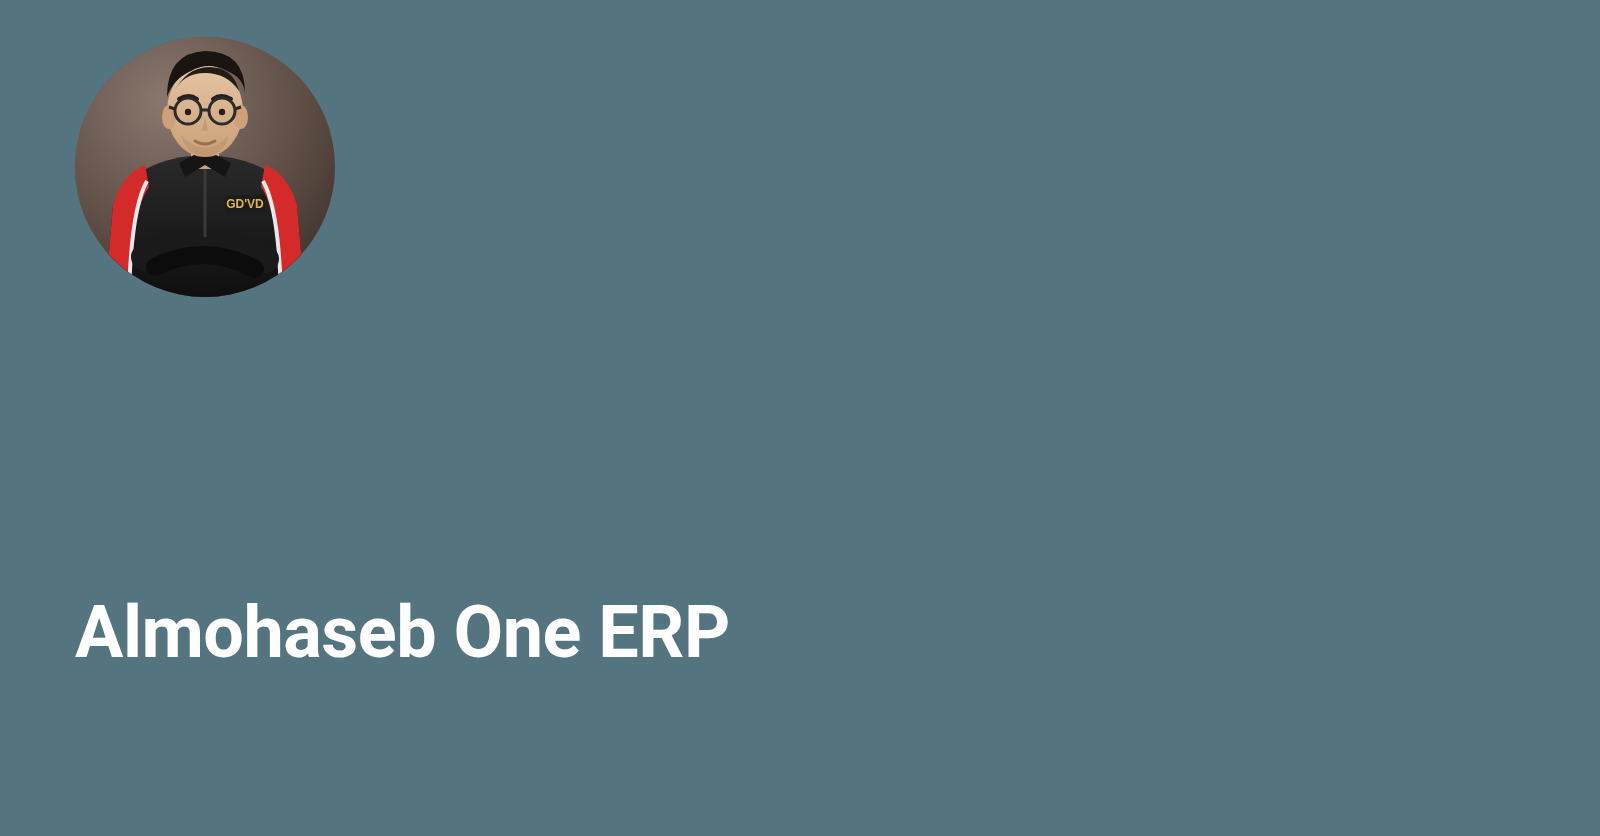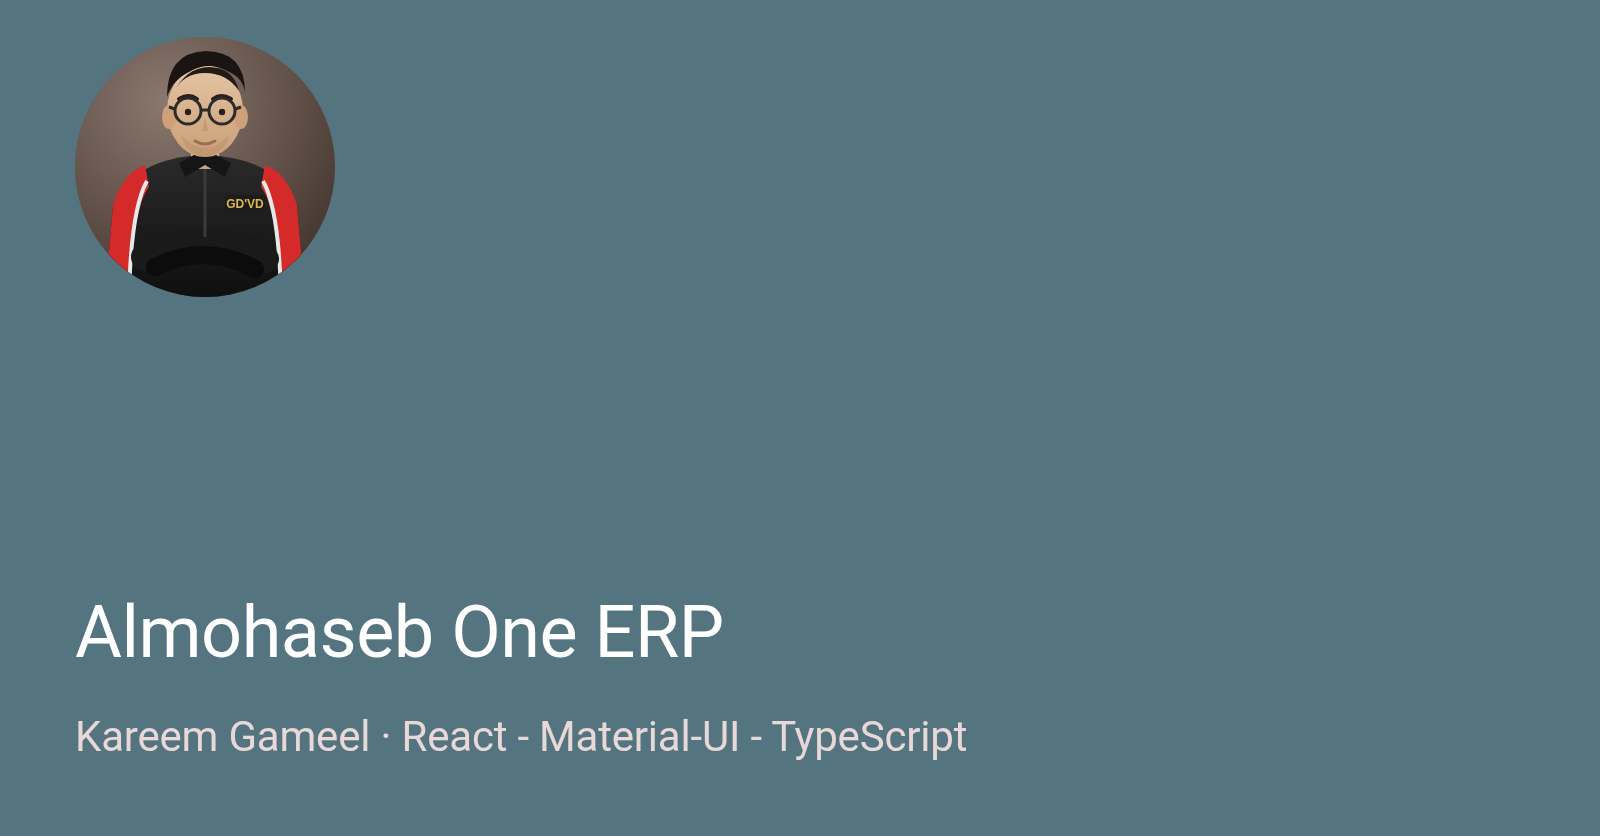--- a/index.html
+++ b/index.html
@@ -35,21 +35,21 @@
     .avatar svg {
       width: 100%;
       height: 100%;
       display: block;
     }
     .title {
       position: absolute;
       left: 0;
       top: 590px;
       font-size: 72px;
-      font-weight: 400;
+      font-weight: 700;
       color: #ffffff;
       letter-spacing: -0.5px;
     }
     .subtitle {
       position: absolute;
       left: 0;
       top: 712px;
       font-size: 42px;
       font-weight: 400;
       color: #e8d8d8;
@@ -121,16 +121,13 @@
       <circle cx="147" cy="75" r="3.2" fill="#2a1f18"></circle>
 
       <path d="M 130 80 L 127 94 L 133 94 Z" fill="#c79a73"></path>
 
       <path d="M 120 104 Q 130 110 140 104" stroke="#9b6f52" stroke-width="3" fill="none" stroke-linecap="round"></path>
 
       <path d="M 106 98 Q 130 124 154 98 Q 150 116 130 120 Q 110 116 106 98 Z" fill="#a87d58" opacity="0.25"></path>
     </svg>
   </div>
   <h1 class="title">Almohaseb One ERP</h1>
-  <div class="subtitle">
-    <span>Kareem Gameel</span><span> · </span><span>React - Material-UI - TypeScript</span>
-  </div>
 </div>
 
 </body></html>

